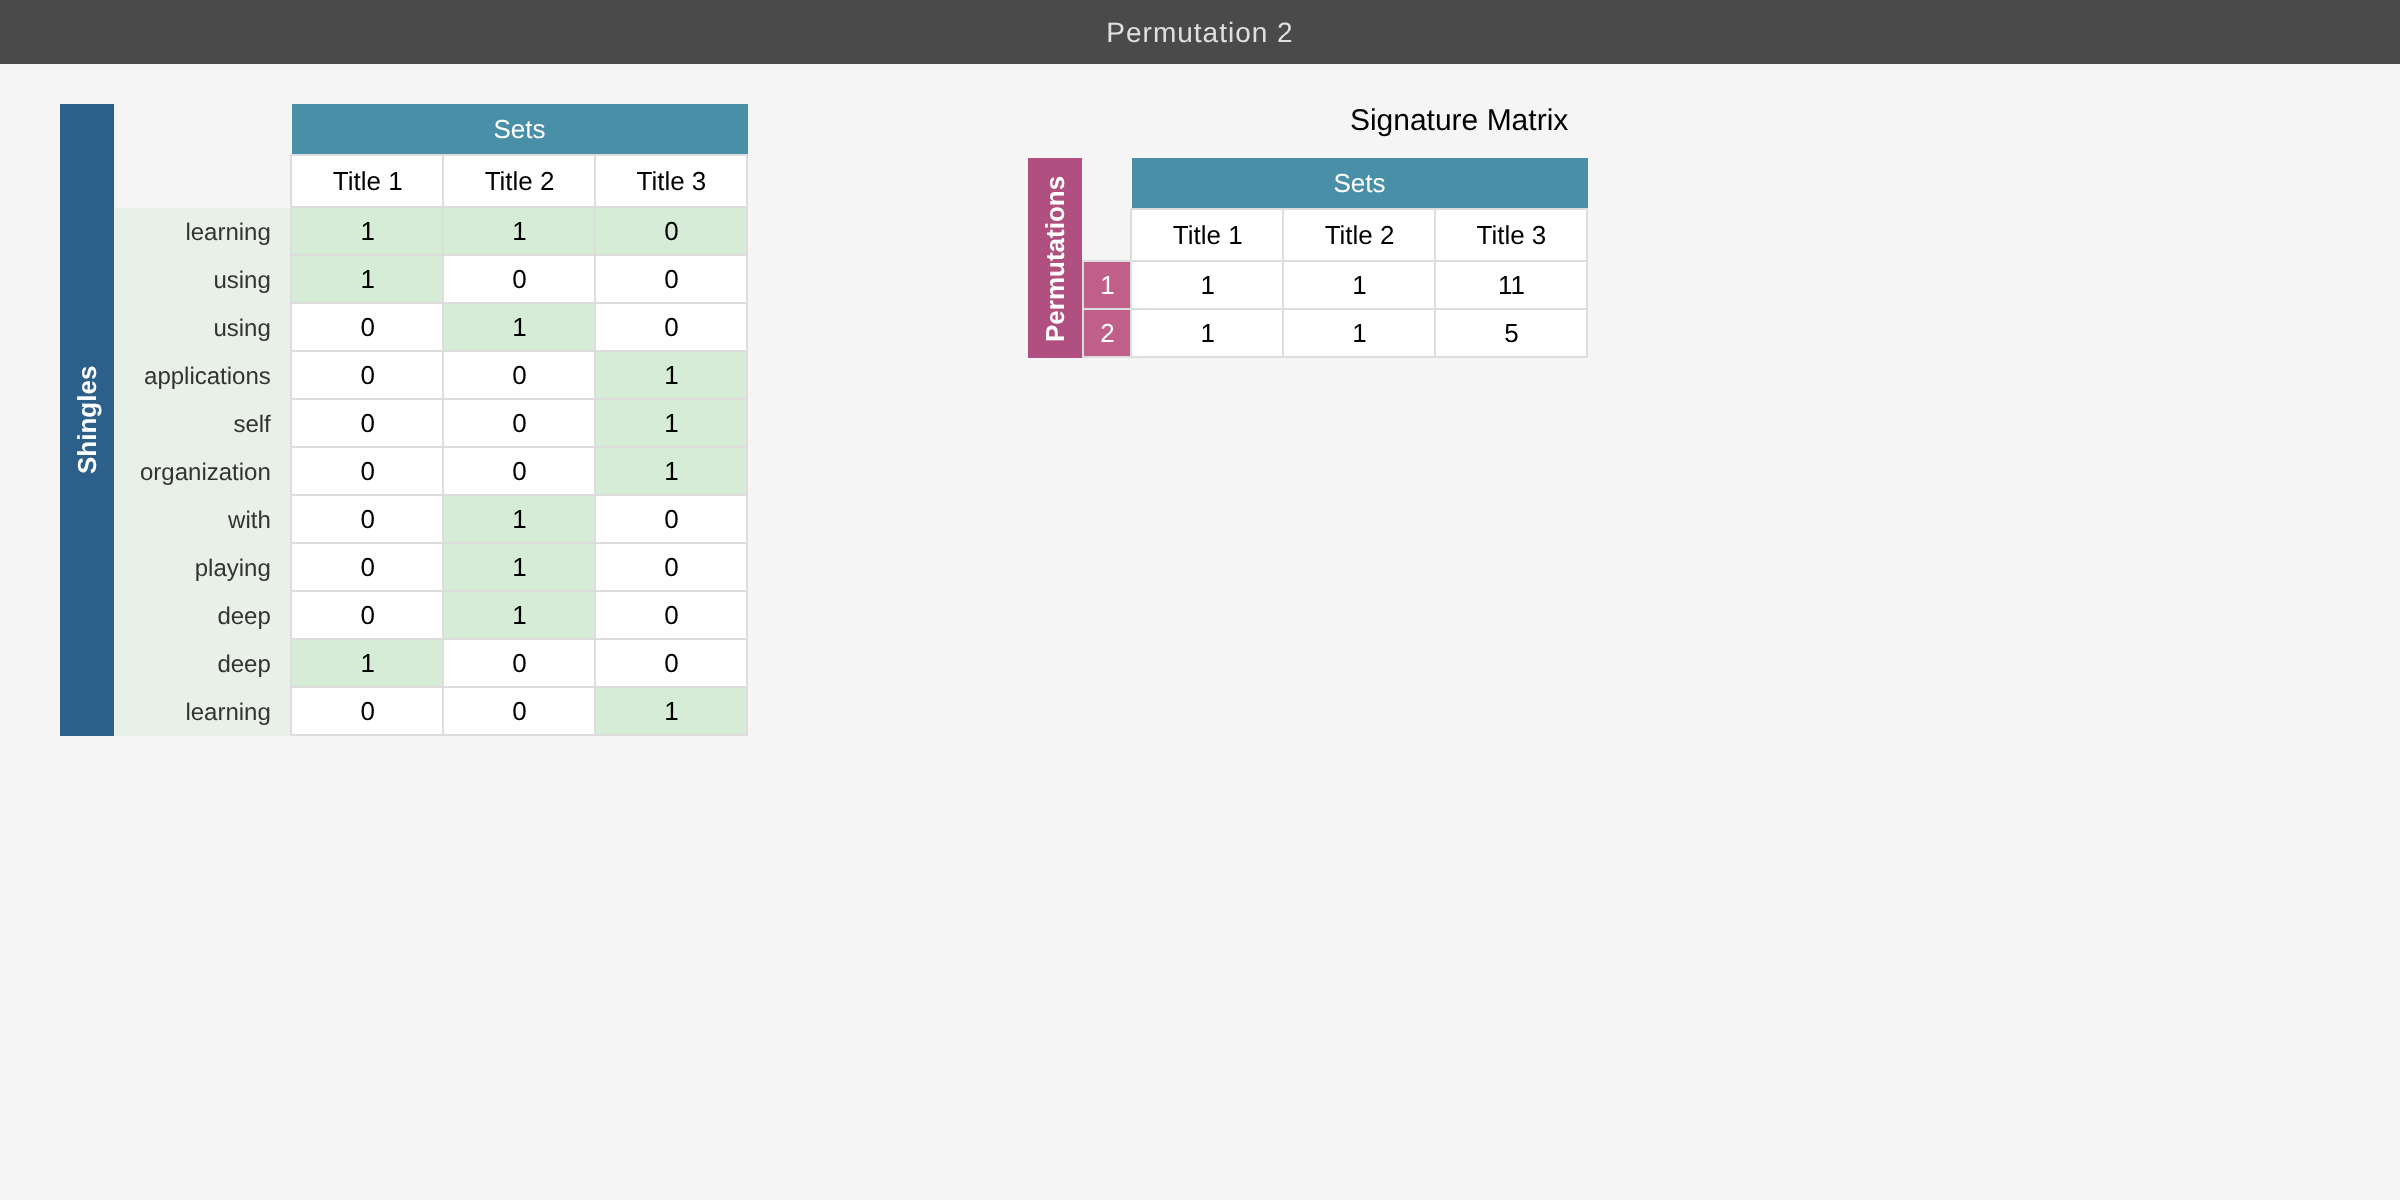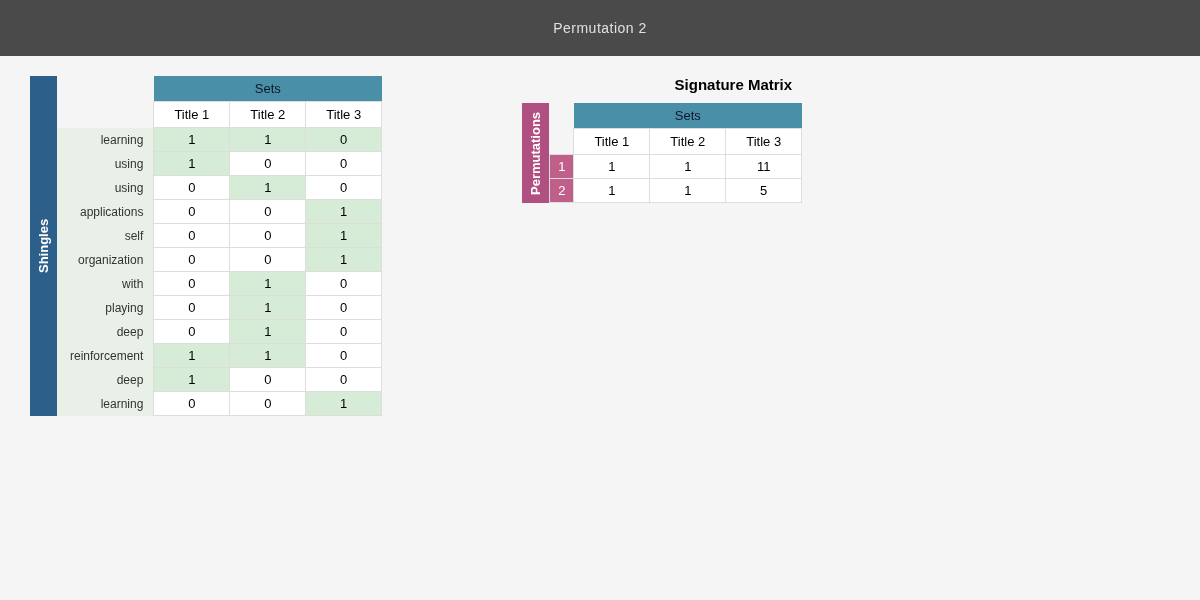--- a/index.html
+++ b/index.html
@@ -8,38 +8,38 @@
       font-size: 13px;
       background: #f5f5f5;
       width: 1200px;
       height: 600px;
       overflow: hidden;
     }
     .top-bar {
       background: #4a4a4a;
       color: #e0e0e0;
       text-align: center;
-      padding: 20px 0;
+      padding: 8px 0;
       font-size: 14px;
       letter-spacing: 0.5px;
     }
     .main-content {
       display: flex;
       padding: 20px 30px;
       gap: 40px;
     }
     .left-section {
       flex: 0 0 auto;
     }
     .right-section {
       flex: 0 0 auto;
       margin-left: 100px;
     }
     .section-title {
-      font-weight: bold;
+      font-weight: normal;
       font-size: 15px;
       text-align: right;
       margin-bottom: 10px;
       margin-right: 10px;
     }
 
     
     .matrix-wrapper {
       display: flex;
       align-items: stretch;
@@ -72,21 +72,21 @@
       padding: 4px 20px;
       font-size: 13px;
       border: 1px solid #ddd;
       background: white;
     }
     td.cell-highlight {
       background: #d6ecd6;
     }
     td.sets-header-span {
       background: #4a8fa8;
-      color: #0f172a;
+      color: #ffffff;
       text-align: center;
       padding: 5px 10px;
       font-size: 13px;
     }
     td.empty-corner {
       background: transparent;
       border: none;
     }
 
     
@@ -186,26 +186,20 @@
             </tr>
             <tr>
               <td class="row-label">playing</td>
               <td class="cell">0</td>
               <td class="cell cell-highlight">1</td>
               <td class="cell">0</td>
             </tr>
             <tr>
               <td class="row-label">deep</td>
               <td class="cell">0</td>
-              <td class="cell cell-highlight">1</td>
-              <td class="cell">0</td>
-            </tr>
-            <tr>
-              <td class="row-label">reinforcement</td>
-              <td class="cell cell-highlight">1</td>
               <td class="cell cell-highlight">1</td>
               <td class="cell">0</td>
             </tr>
             <tr>
               <td class="row-label">deep</td>
               <td class="cell cell-highlight">1</td>
               <td class="cell">0</td>
               <td class="cell">0</td>
             </tr>
             <tr>

